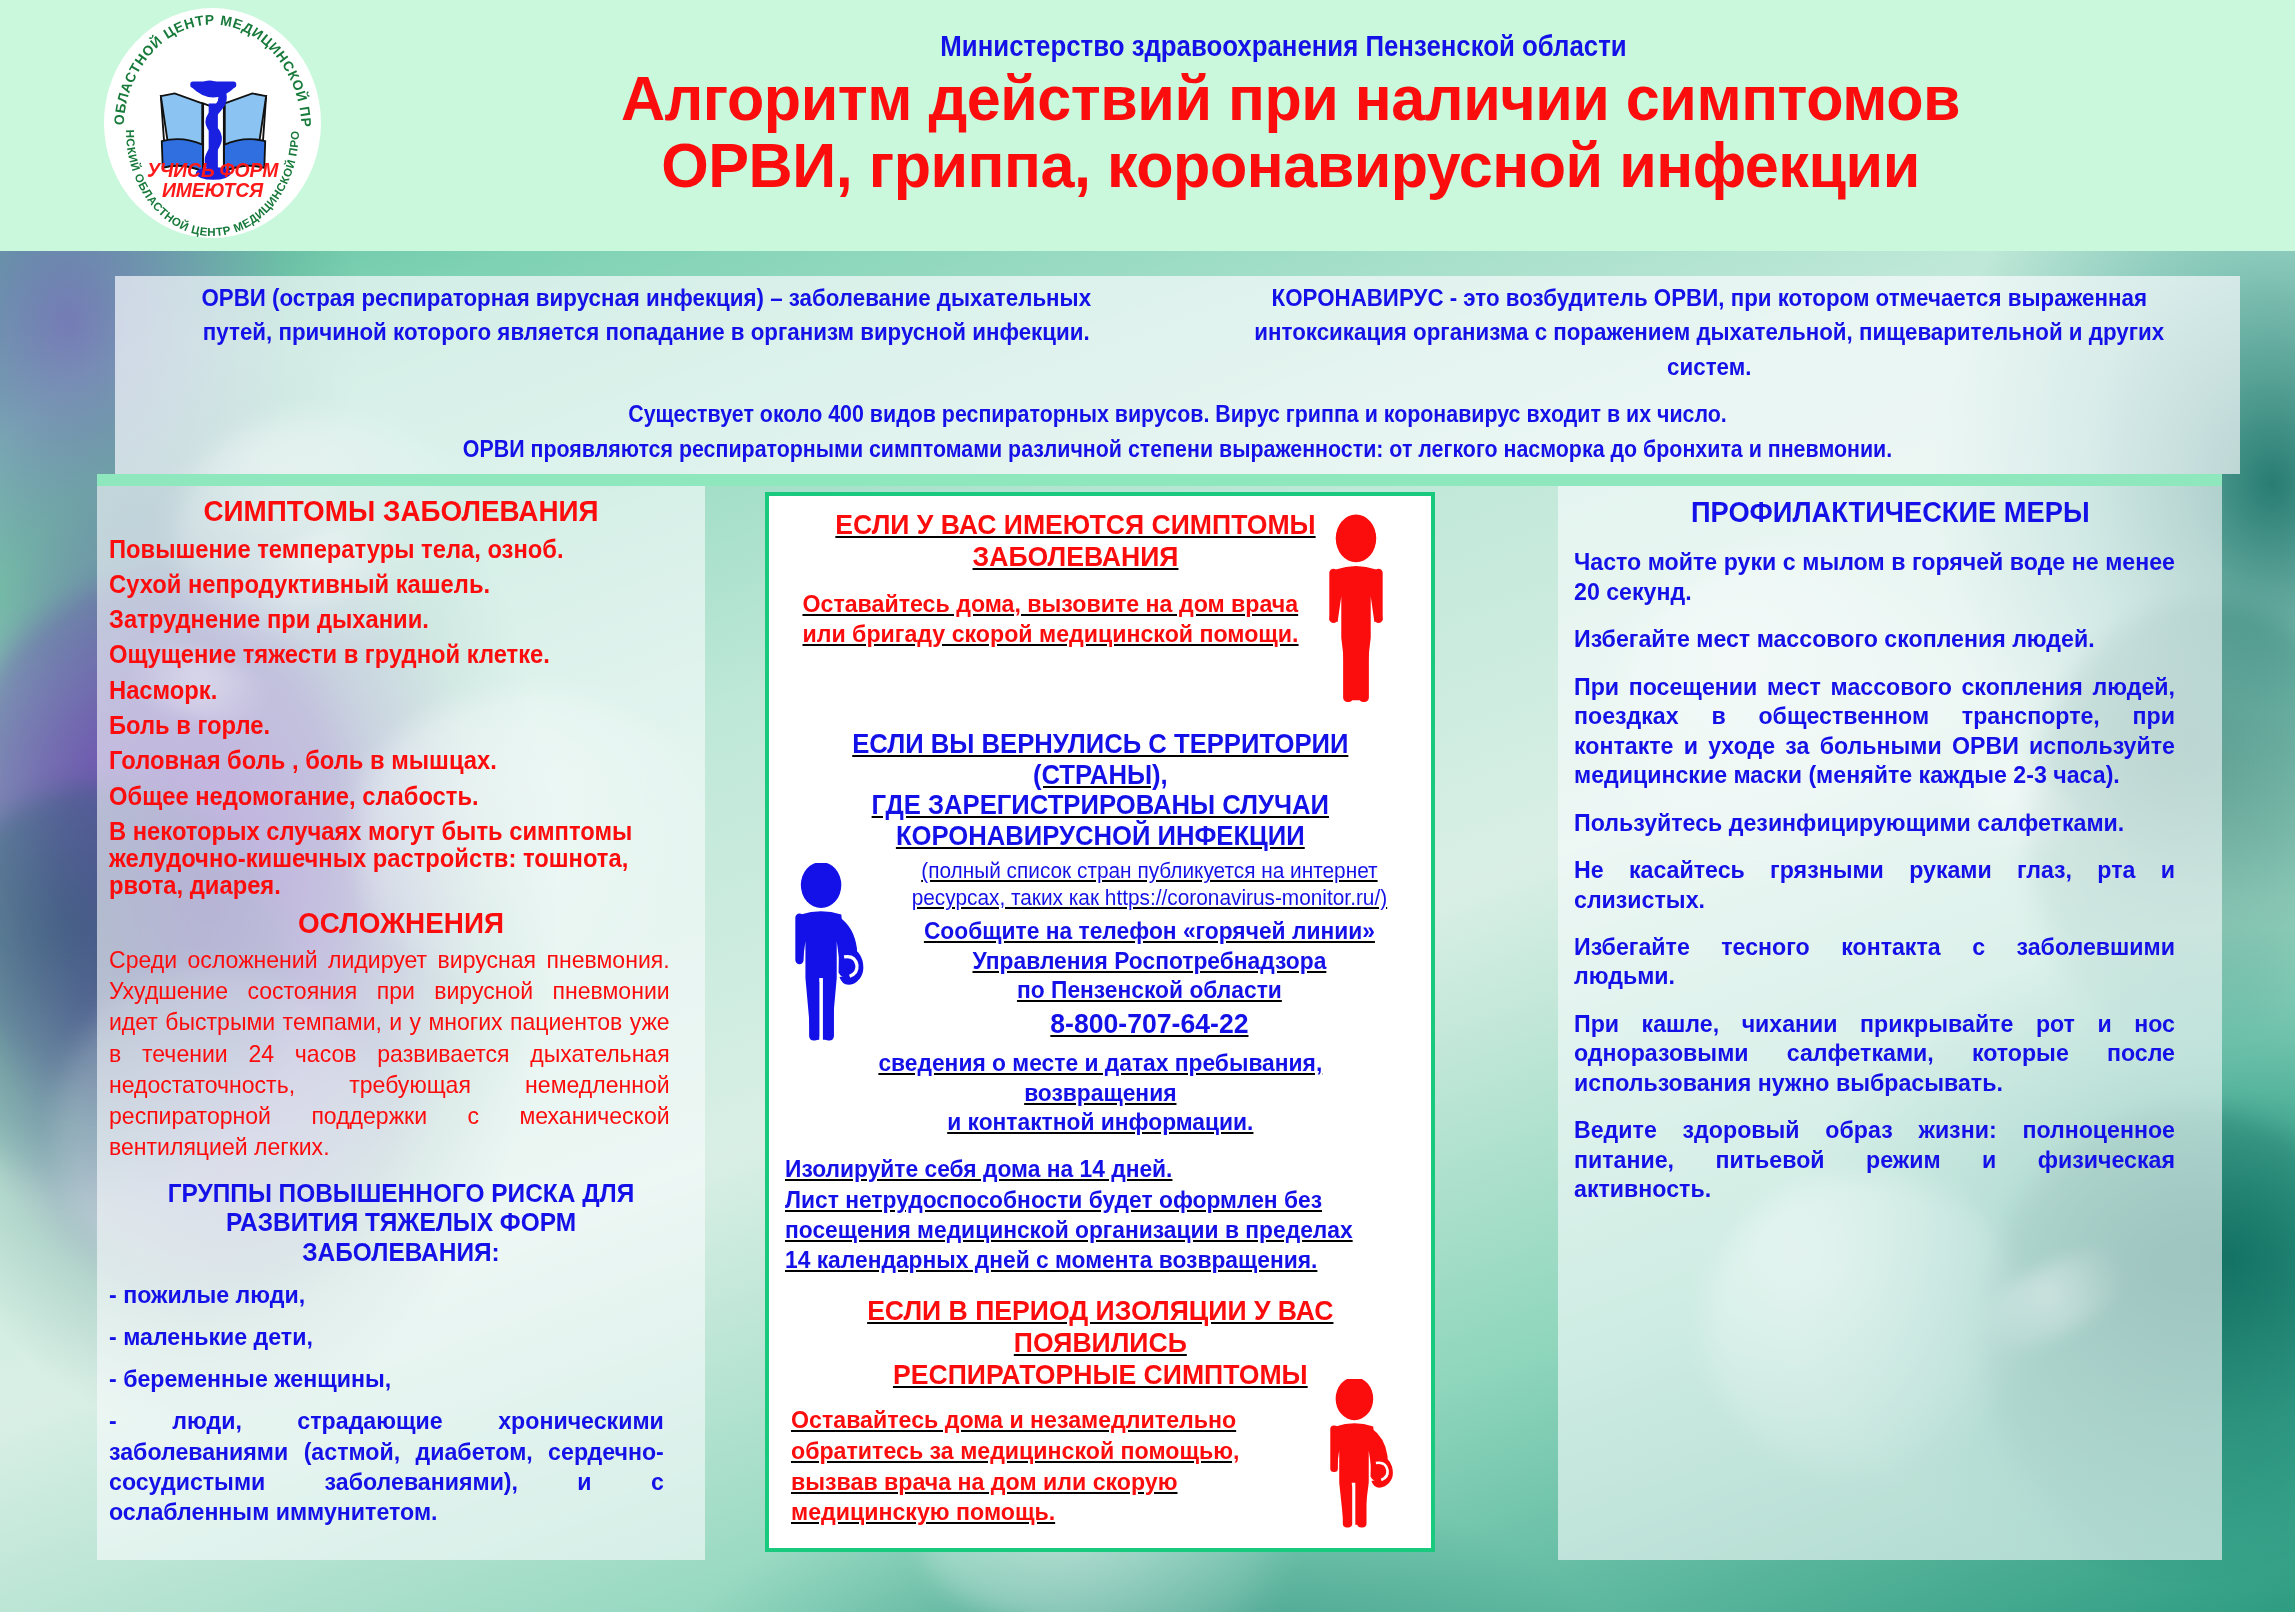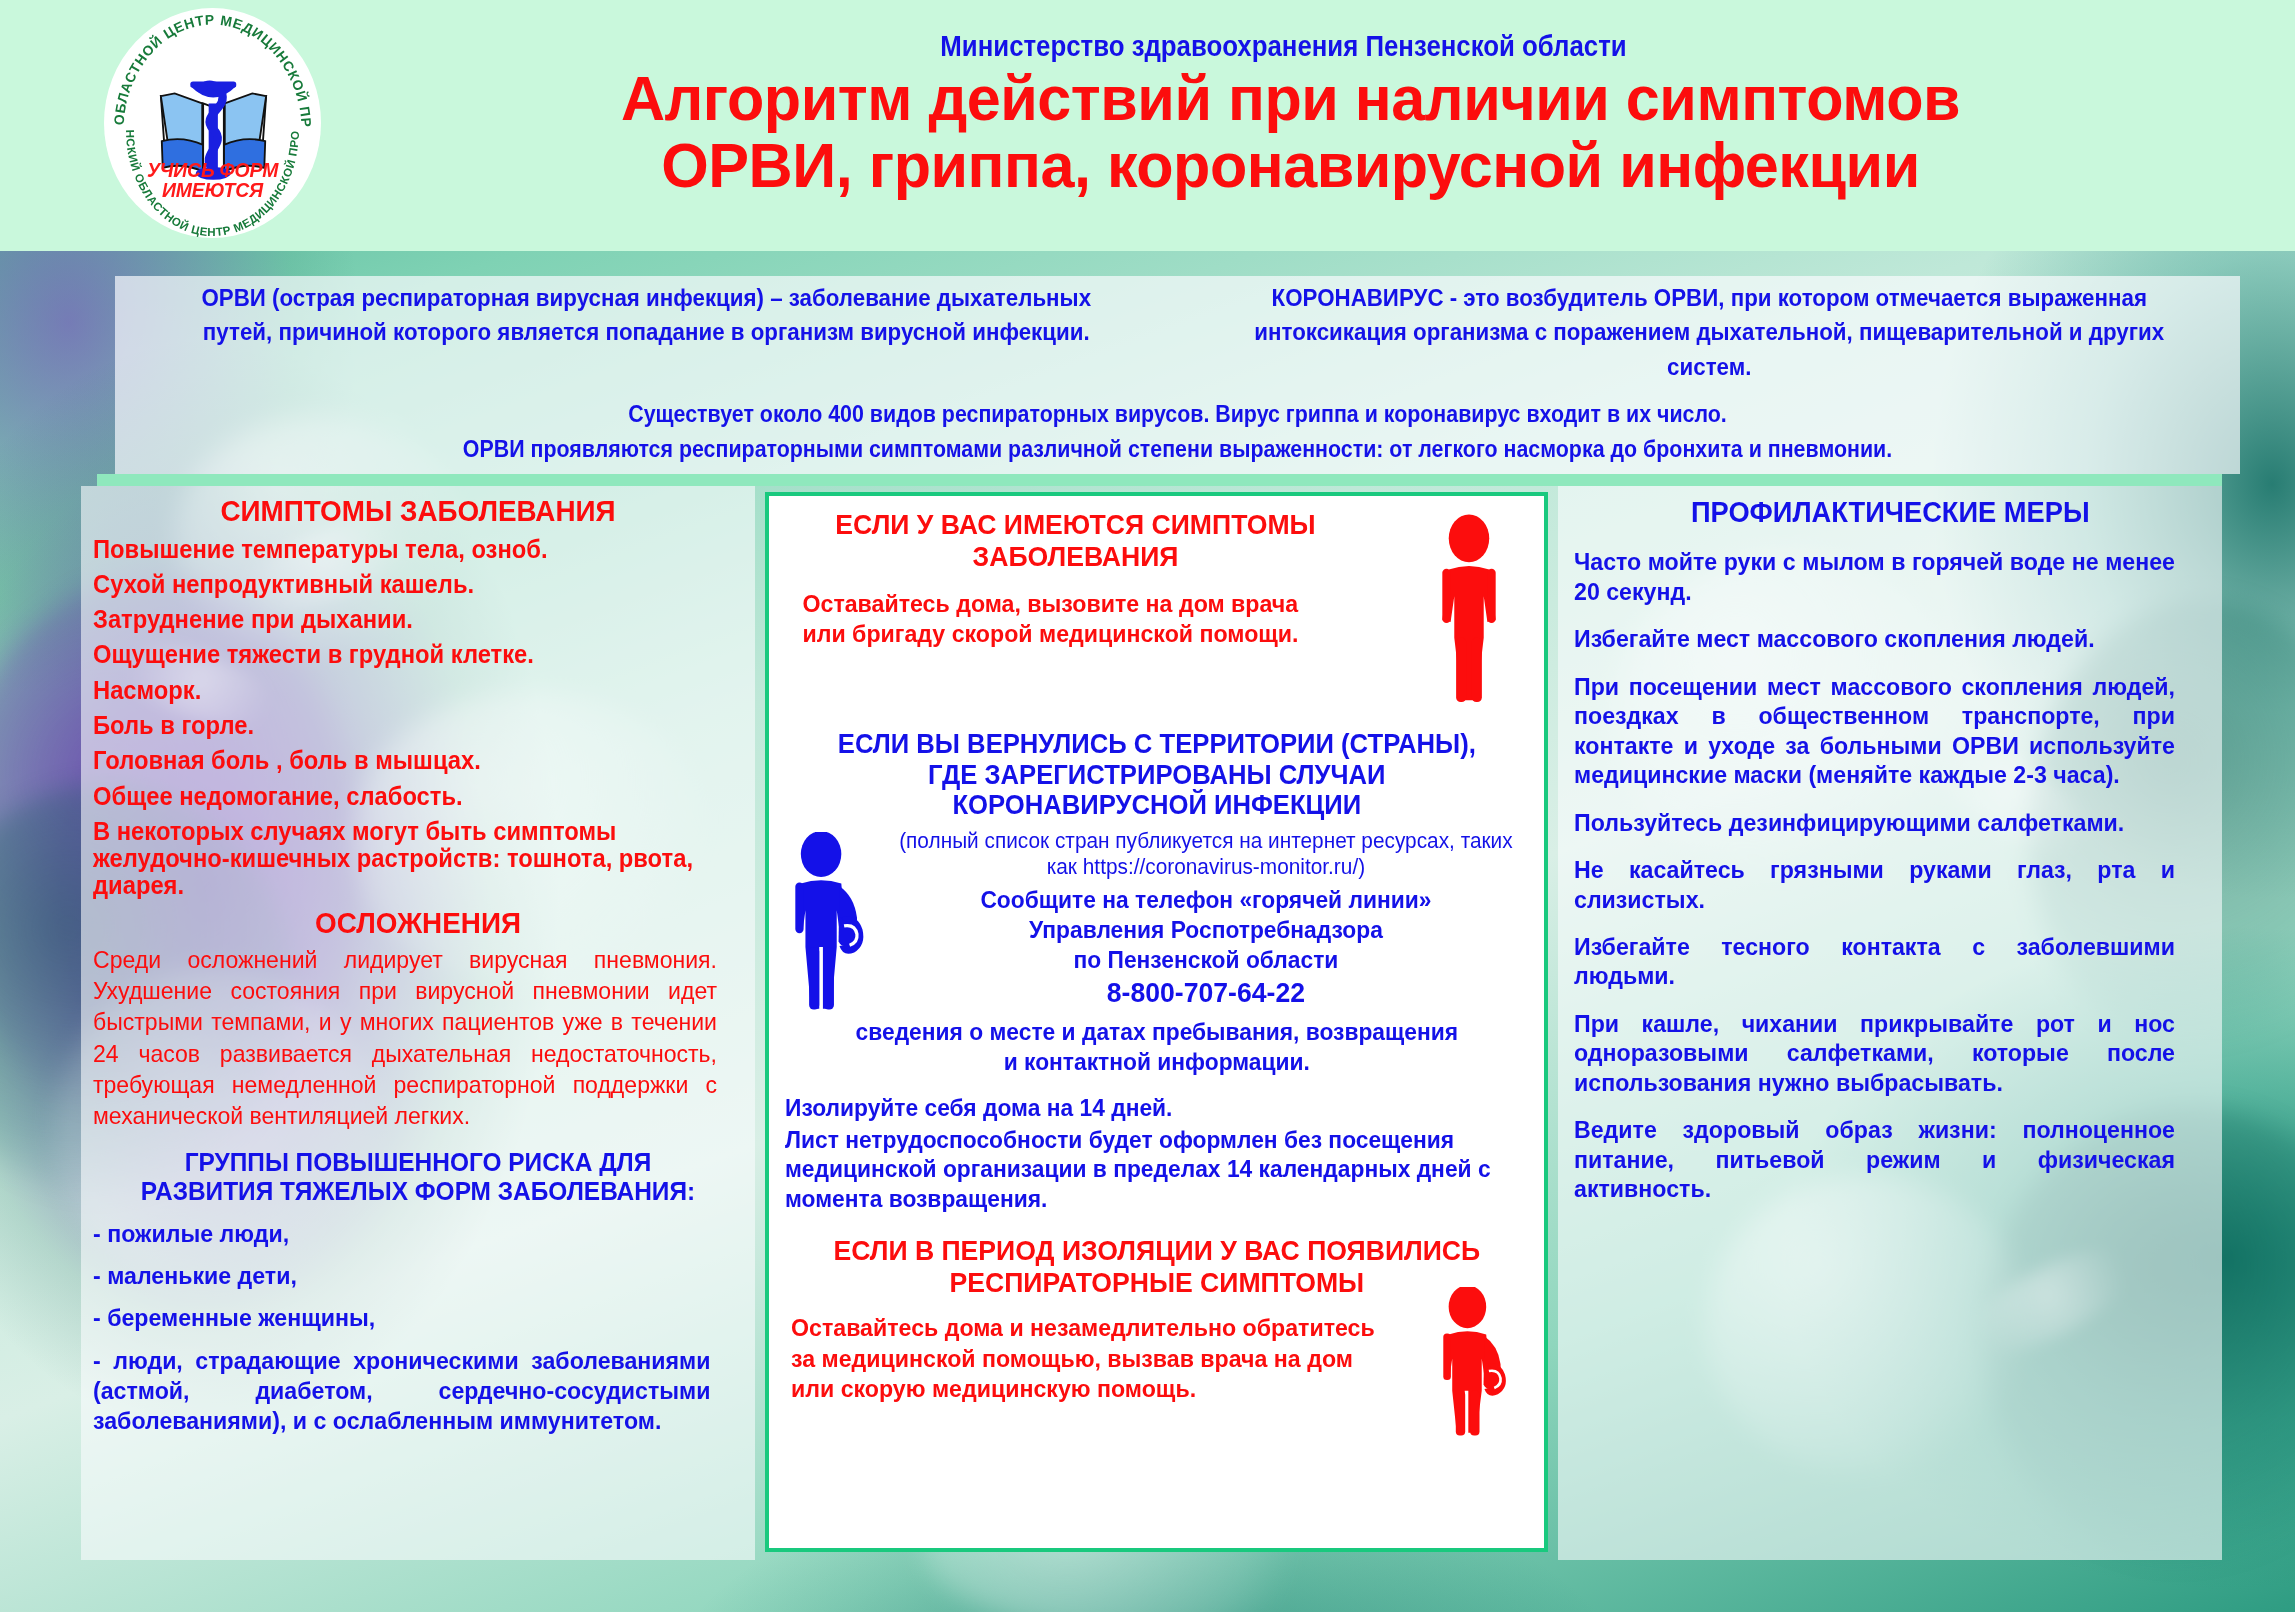--- a/index.html
+++ b/index.html
@@ -168,43 +168,44 @@
     position: absolute;
     left: 97px; top: 474px;
     width: 2125px; height: 12px;
     background: #8fe8bd;
     z-index: 16;
   }
 
   
   .col-left {
     position: absolute;
-    left: 81px; top: 486px;
-    width: 674px; height: 1074px;
+    left: 97px; top: 486px;
+    width: 608px; height: 1074px;
     background: rgba(250,251,253,0.60);
     z-index: 14;
     padding: 9.2px 12px 0 12px;
   }
   .col-right {
     position: absolute;
     left: 1558px; top: 486px;
     width: 664px; height: 1074px;
     background: rgba(250,251,253,0.60);
     z-index: 14;
     padding: 10px 15.7px 0 15.7px;
   }
 
   .center-panel {
     position: absolute;
     left: 765px; top: 492px;
-    width: 783px; height: 1060px;
+    width: 670px; height: 1060px;
     background: #ffffff;
     border: 4.1px solid #19c97e;
     z-index: 18;
     padding: 13px 15.7px;
+    text-decoration: underline;
   }
 
   
   h2.sec-red {
     color: #fc0d0d;
     font-weight: bold;
     font-size: 29px;
     text-align: center;
     letter-spacing: 0px;
     transform: scaleX(0.96);

